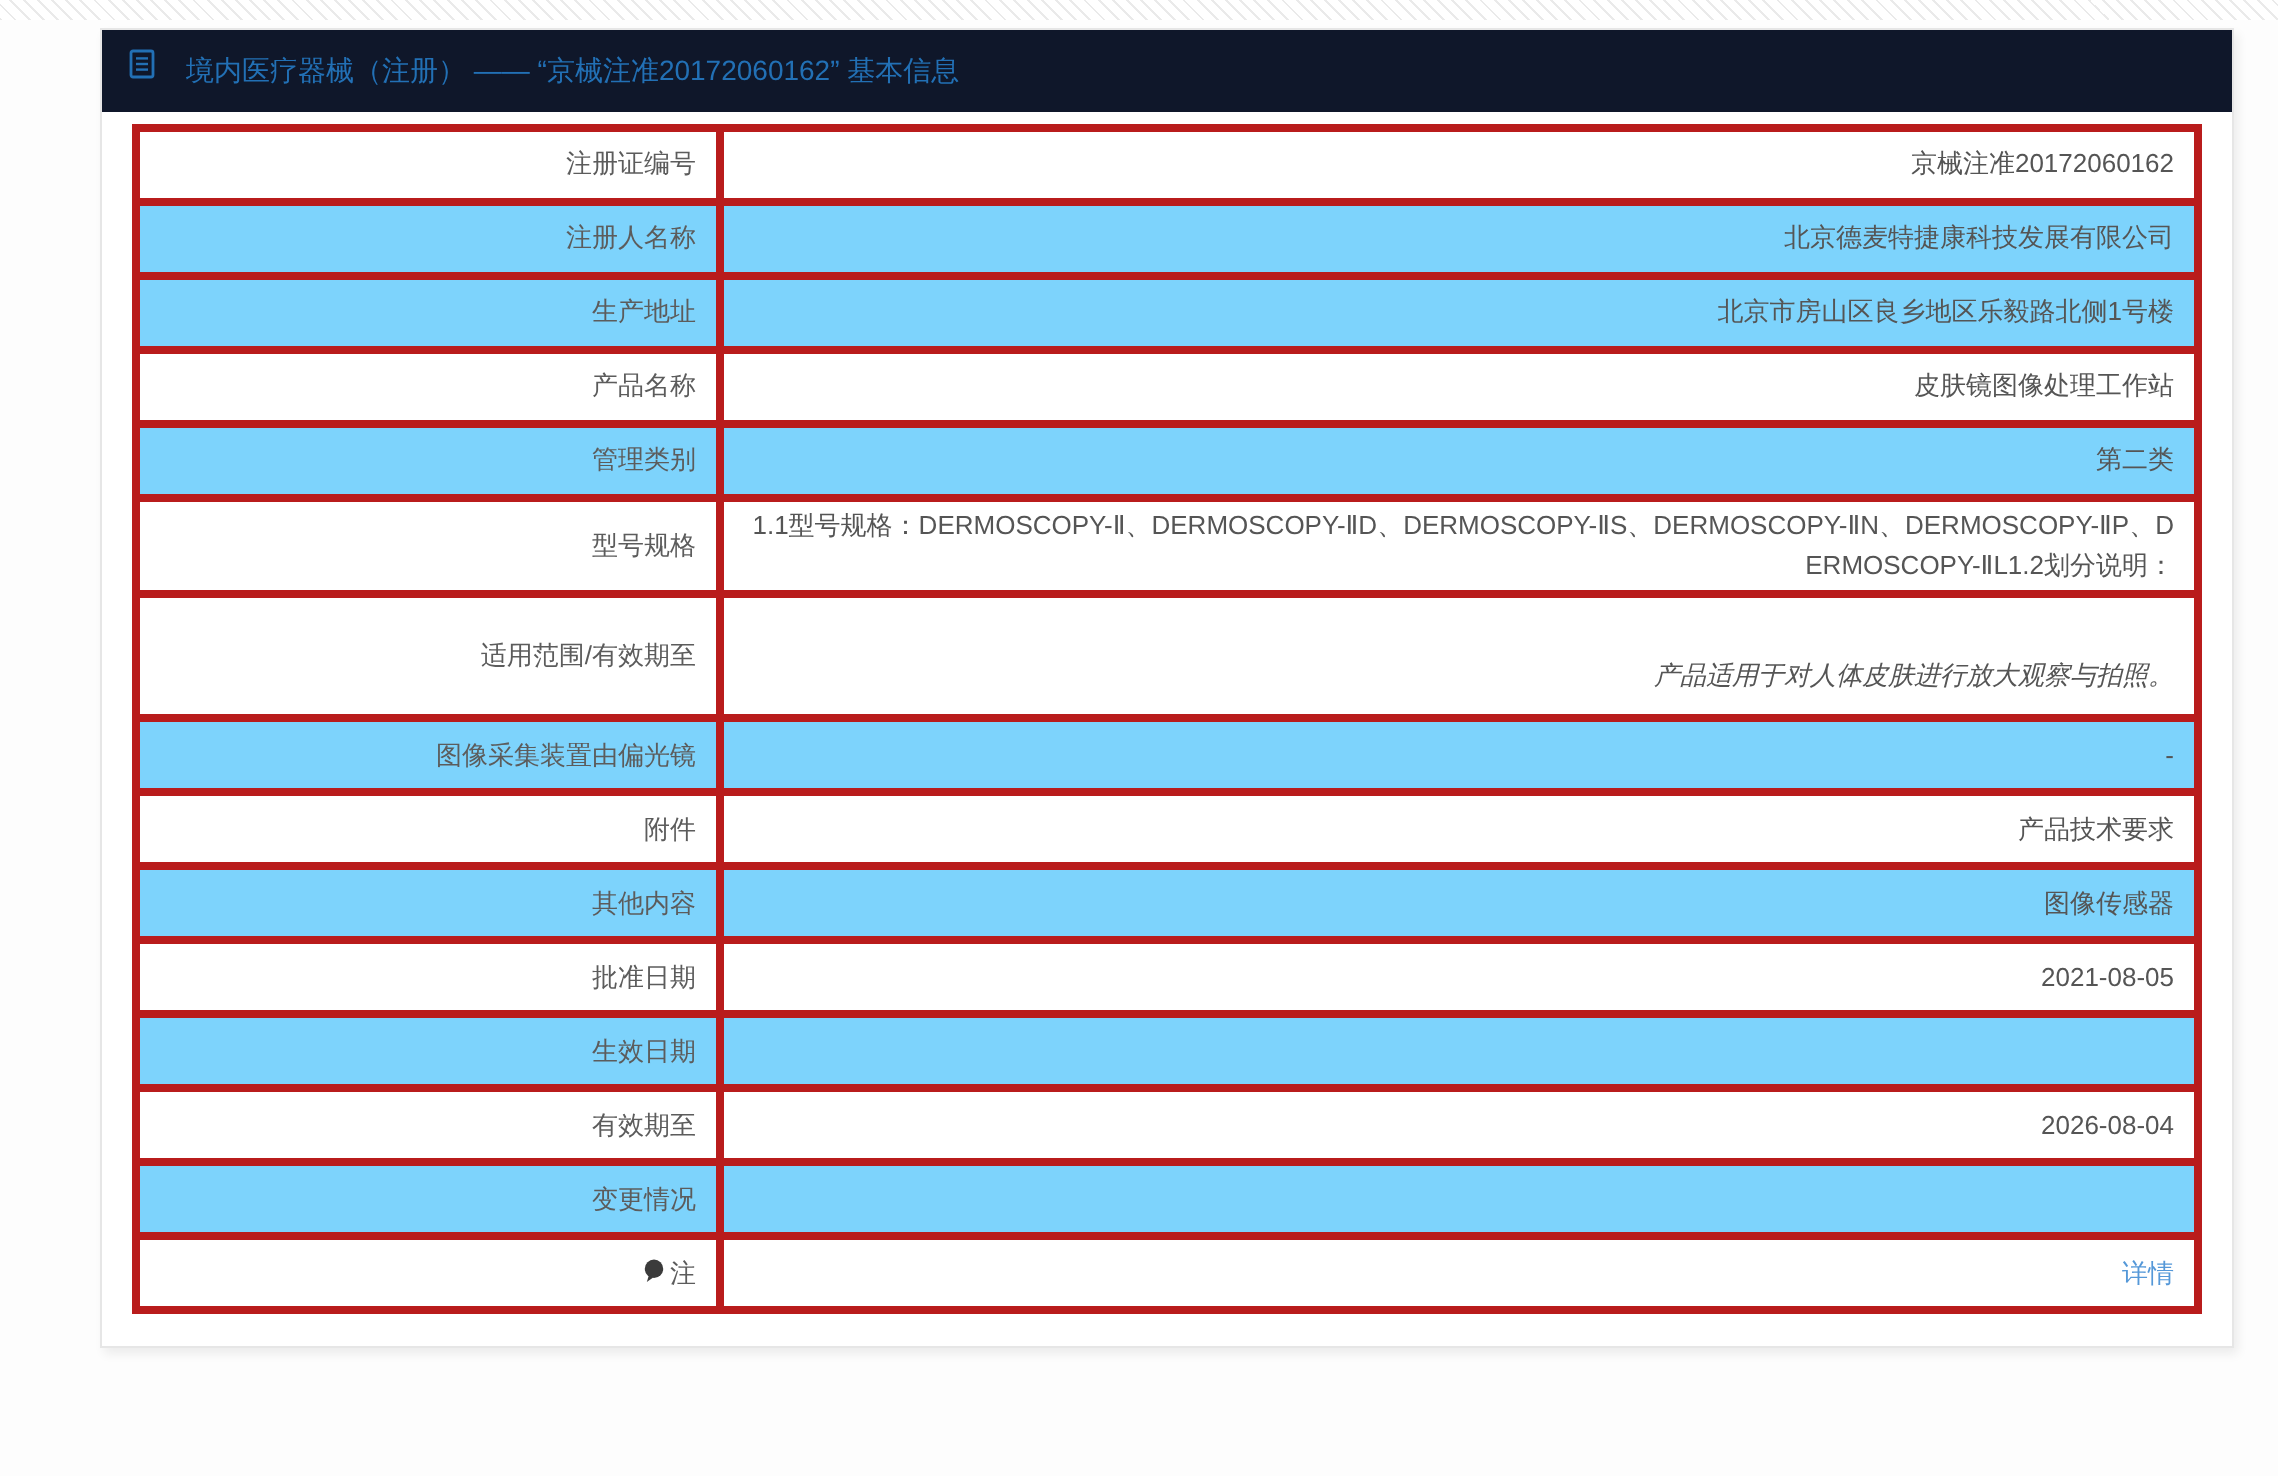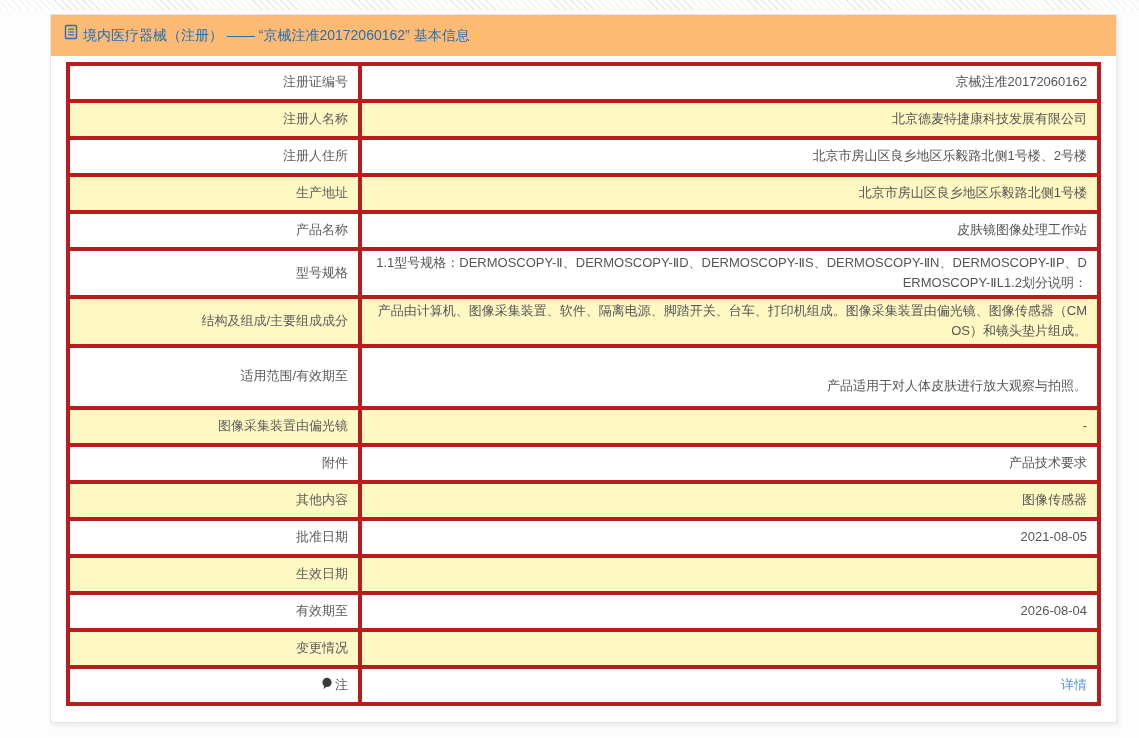--- a/index.html
+++ b/index.html
@@ -12,46 +12,46 @@
   .top-hatch{
     position:absolute;left:0;top:0;width:1139px;height:10px;
     background:repeating-linear-gradient(45deg,#eaeaea 0,#eaeaea 1px,#ffffff 1px,#ffffff 5px);
   }
   .panel{
     position:absolute;left:50px;top:14px;width:1065px;
     background:#ffffff;border:1px solid #e6e6e6;
     box-shadow:2px 3px 5px rgba(0,0,0,0.07);
   }
   .panel-header{
-    height:41px;line-height:41px;background:#fdba74;
+    height:41px;line-height:41px;background:#0f172a;
     padding:0 0 0 13px;font-size:14px;color:#2270b5;
-    display:flex;align-items:center;gap:5px;
+    display:flex;align-items:center;gap:15px;
   }
   .doc-icon{flex:0 0 auto;display:inline-block;margin-top:-1px;}
   .panel-body{padding:6px 15px 16px 15px;}
   table.info{
     width:100%;border-collapse:collapse;table-layout:fixed;
     border:1px solid #cccccc;
     font-size:13px;color:#555555;
   }
   table.info td{
     border:4px solid #b91c1c;
     height:29px;vertical-align:middle;
     line-height:1.55;
     word-break:break-all;
   }
   td.label-cell{
     width:272px;text-align:right;
     padding:2px 10px 2px 6px;color:#5c5c5c;
     white-space:nowrap;overflow:hidden;
   }
   td.value-cell{padding:2px 10px 2px 12px;text-align:right;}
-  tr.alt td{background:#fef9c3;}
+  tr.alt td{background:#7dd3fc;}
   tr.value-low td{height:47px;}
-  tr.value-low td.value-cell{vertical-align:bottom;padding-bottom:9px;}
+  tr.value-low td.value-cell{vertical-align:bottom;padding-bottom:9px;font-style:italic;}
   td.value-cell a{color:#5598d8;text-decoration:none;}
   .balloon-icon{display:inline-block;vertical-align:-1px;margin-right:2px;}
 </style>
 </head>
 <body>
 
 <div class="top-hatch"></div>
 
 <div class="panel">
   <div class="panel-header">
@@ -69,39 +69,35 @@
     <table class="info">
       <tbody>
           <tr class="">
             <td class="label-cell">注册证编号</td>
             <td class="value-cell">京械注准20172060162</td>
           </tr>
           <tr class="alt">
             <td class="label-cell">注册人名称</td>
             <td class="value-cell">北京德麦特捷康科技发展有限公司</td>
           </tr>
-          <tr class="">
-            <td class="label-cell">注册人住所</td>
-            <td class="value-cell">北京市房山区良乡地区乐毅路北侧1号楼、2号楼</td>
-          </tr>
           <tr class="alt">
             <td class="label-cell">生产地址</td>
             <td class="value-cell">北京市房山区良乡地区乐毅路北侧1号楼</td>
           </tr>
           <tr class="">
             <td class="label-cell">产品名称</td>
             <td class="value-cell">皮肤镜图像处理工作站</td>
           </tr>
+          <tr class="alt">
+            <td class="label-cell">管理类别</td>
+            <td class="value-cell">第二类</td>
+          </tr>
           <tr class="">
             <td class="label-cell">型号规格</td>
             <td class="value-cell">1.1型号规格：DERMOSCOPY-Ⅱ、DERMOSCOPY-ⅡD、DERMOSCOPY-ⅡS、DERMOSCOPY-ⅡN、DERMOSCOPY-ⅡP、DERMOSCOPY-ⅡL1.2划分说明：</td>
-          </tr>
-          <tr class="alt">
-            <td class="label-cell">结构及组成/主要组成成分</td>
-            <td class="value-cell">产品由计算机、图像采集装置、软件、隔离电源、脚踏开关、台车、打印机组成。图像采集装置由偏光镜、图像传感器（CMOS）和镜头垫片组成。</td>
           </tr>
           <tr class=" value-low">
             <td class="label-cell">适用范围/有效期至</td>
             <td class="value-cell">产品适用于对人体皮肤进行放大观察与拍照。</td>
           </tr>
           <tr class="alt">
             <td class="label-cell">图像采集装置由偏光镜</td>
             <td class="value-cell">-</td>
           </tr>
           <tr class="">

